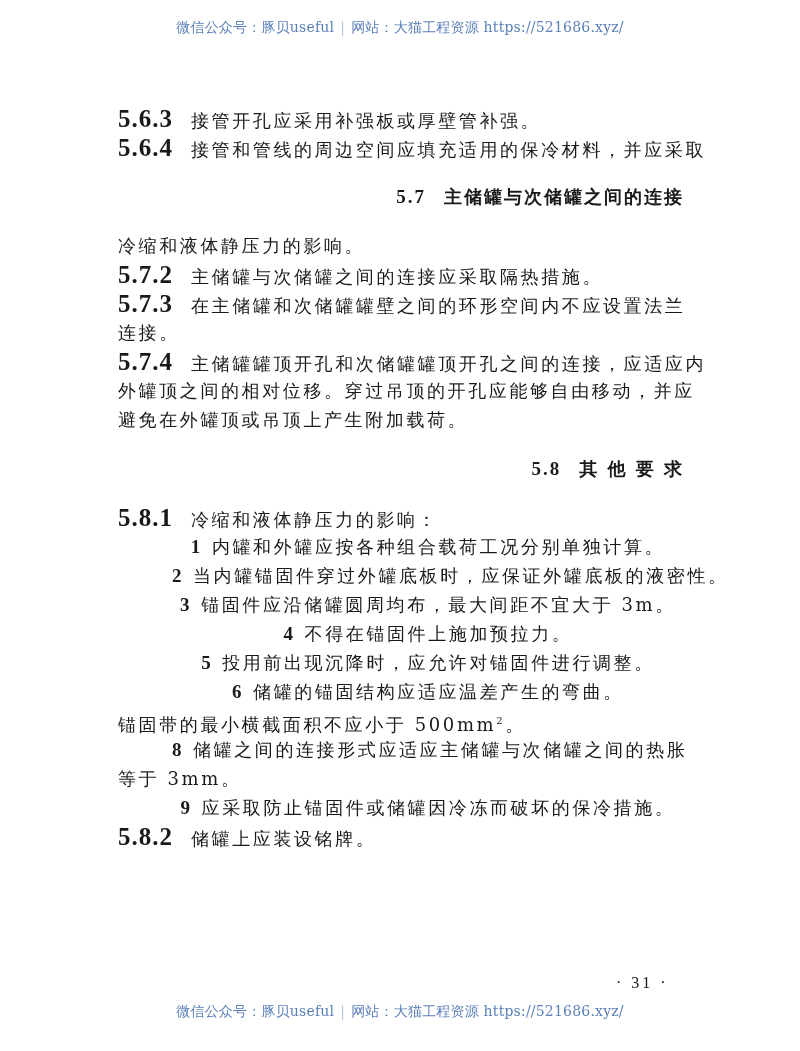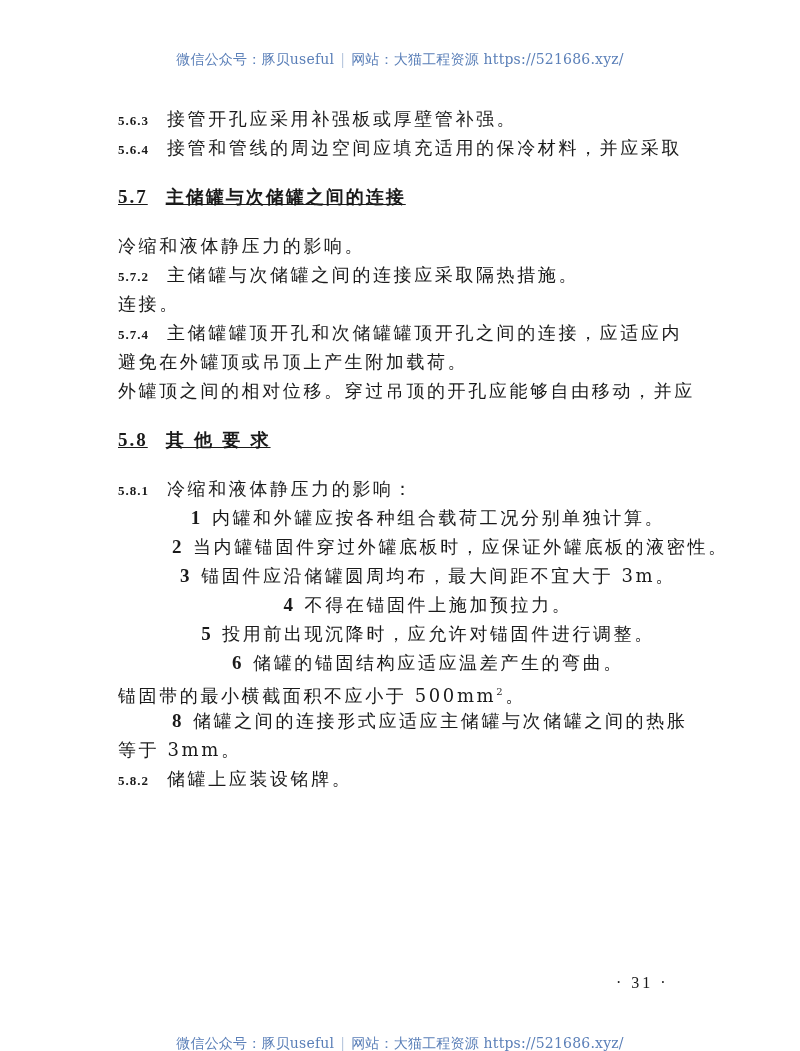--- a/index.html
+++ b/index.html
@@ -4,35 +4,35 @@
 <style>
   html, body { margin: 0; padding: 0; background: #ffffff; }
   body {
     width: 800px; height: 1051px; position: relative; overflow: hidden;
     font-family: "DejaVu Serif", "Liberation Serif", serif;
     color: #1a1a1a;
   }
   .watermark {
     position: absolute; left: 0; width: 800px; text-align: center;
     font-family: "DejaVu Serif", "Liberation Serif", serif;
-    font-size: 14px; color: #5a7fb8; letter-spacing: 0.2px; margin-top: 32px;
+    font-size: 14px; color: #5a7fb8; letter-spacing: 0.2px;
   }
   .watermark .sep { color: #b7c6de; margin: 0 6px; }
   .wm-top { top: 19px; }
   .wm-bottom { top: 1003px; }
 
   .content { position: absolute; left: 118px; top: 104px; width: 566px; }
   .line {
     font-size: 18px; line-height: 29px; height: 29px; white-space: nowrap;
     letter-spacing: 2.6px;
   }
-  .num { font-weight: bold; letter-spacing: 1px; margin-right: 18px; font-family: "Liberation Serif", serif; font-size: 13px; }
+  .num { font-weight: bold; letter-spacing: 1px; margin-right: 18px; font-family: "Liberation Serif", serif; font-size: 25px; }
   .heading {
-    text-align: left; font-weight: bold; font-size: 18px; letter-spacing: 2px;
-    line-height: 29px; height: 29px; text-decoration: underline;
+    text-align: right; font-weight: bold; font-size: 18px; letter-spacing: 2px;
+    line-height: 29px; height: 29px;
   }
   .heading .hnum { margin-right: 18px; font-family: "Liberation Serif", serif; font-size: 19px; }
   .gap-md { height: 20px; }
   .item-indent { padding-left: 45px; text-align: center; }
   .inum { font-weight: bold; font-family: "Liberation Serif", serif; font-size: 19px; display: inline-block; width: 30px; }
   sup { font-size: 10px; }
   .page-num {
     position: absolute; left: 616px; top: 974px; font-size: 16px;
     font-family: "Liberation Serif", serif; letter-spacing: 3px;
   }
@@ -47,39 +47,41 @@
 <div class="content">
   <div class="line"><span class="num">5.6.3</span><span>接管开孔应采用补强板或厚壁管补强。</span></div>
   <div class="line"><span class="num">5.6.4</span><span>接管和管线的周边空间应填充适用的保冷材料，并应采取</span></div>
 
   <div class="gap-md"></div>
   <div class="heading"><span class="hnum">5.7</span><span>主储罐与次储罐之间的连接</span></div>
   <div class="gap-md"></div>
 
   <div class="line">冷缩和液体静压力的影响。</div>
   <div class="line"><span class="num">5.7.2</span><span>主储罐与次储罐之间的连接应采取隔热措施。</span></div>
+  <div class="line"><span class="num">5.7.3</span><span>在主储罐和次储罐罐壁之间的环形空间内不应设置法兰</span></div>
   <div class="line">连接。</div>
   <div class="line"><span class="num">5.7.4</span><span>主储罐罐顶开孔和次储罐罐顶开孔之间的连接，应适应内</span></div>
+  <div class="line">外罐顶之间的相对位移。穿过吊顶的开孔应能够自由移动，并应</div>
   <div class="line">避免在外罐顶或吊顶上产生附加载荷。</div>
-  <div class="line">外罐顶之间的相对位移。穿过吊顶的开孔应能够自由移动，并应</div>
 
   <div class="gap-md"></div>
   <div class="heading"><span class="hnum">5.8</span><span>其 他 要 求</span></div>
   <div class="gap-md"></div>
 
   <div class="line"><span class="num">5.8.1</span><span>冷缩和液体静压力的影响：</span></div>
   <div class="line item-indent"><span class="inum">1</span><span>内罐和外罐应按各种组合载荷工况分别单独计算。</span></div>
   <div class="line item-indent"><span class="inum">2</span><span>当内罐锚固件穿过外罐底板时，应保证外罐底板的液密性。</span></div>
   <div class="line item-indent"><span class="inum">3</span><span>锚固件应沿储罐圆周均布，最大间距不宜大于 3m。</span></div>
   <div class="line item-indent"><span class="inum">4</span><span>不得在锚固件上施加预拉力。</span></div>
   <div class="line item-indent"><span class="inum">5</span><span>投用前出现沉降时，应允许对锚固件进行调整。</span></div>
   <div class="line item-indent"><span class="inum">6</span><span>储罐的锚固结构应适应温差产生的弯曲。</span></div>
   <div class="line"><span>锚固带的最小横截面积不应小于 500mm</span><sup>2</sup><span>。</span></div>
   <div class="line item-indent"><span class="inum">8</span><span>储罐之间的连接形式应适应主储罐与次储罐之间的热胀</span></div>
   <div class="line">等于 3mm。</div>
+  <div class="line item-indent"><span class="inum">9</span><span>应采取防止锚固件或储罐因冷冻而破坏的保冷措施。</span></div>
   <div class="line"><span class="num">5.8.2</span><span>储罐上应装设铭牌。</span></div>
 </div>
 
 <div class="page-num">· 31 ·</div>
 
 <div class="watermark wm-bottom">
   <span>微信公众号：豚贝useful</span><span class="sep">|</span><span>网站：大猫工程资源 https://521686.xyz/</span>
 </div>
 
 </body></html>

